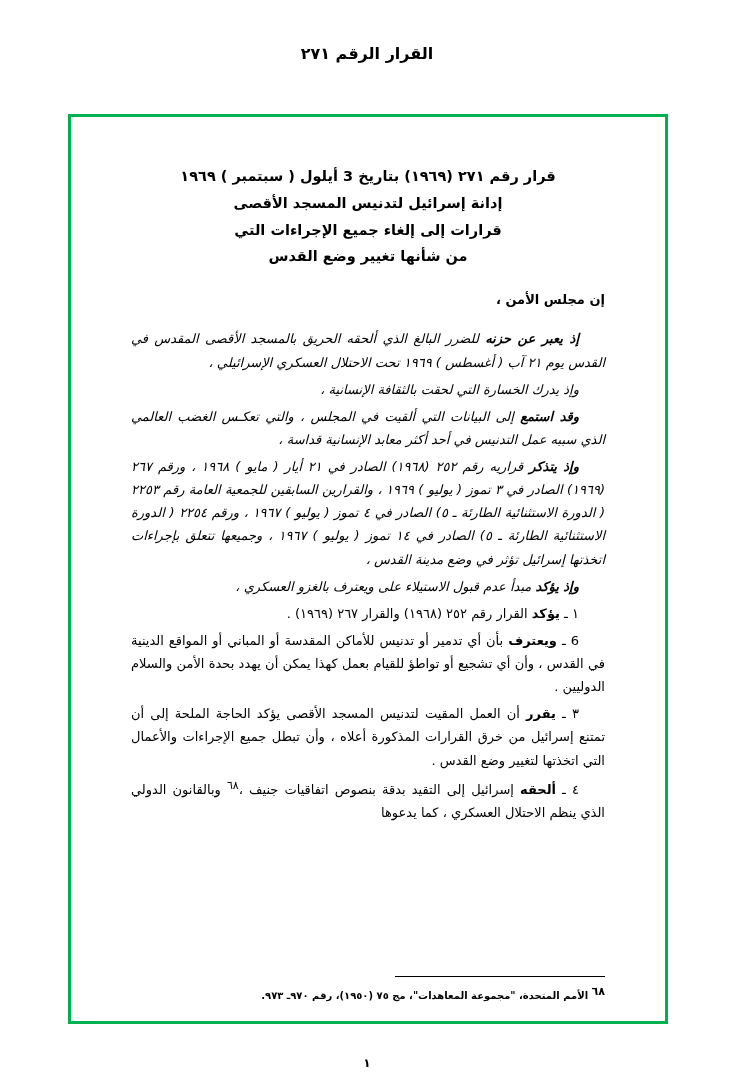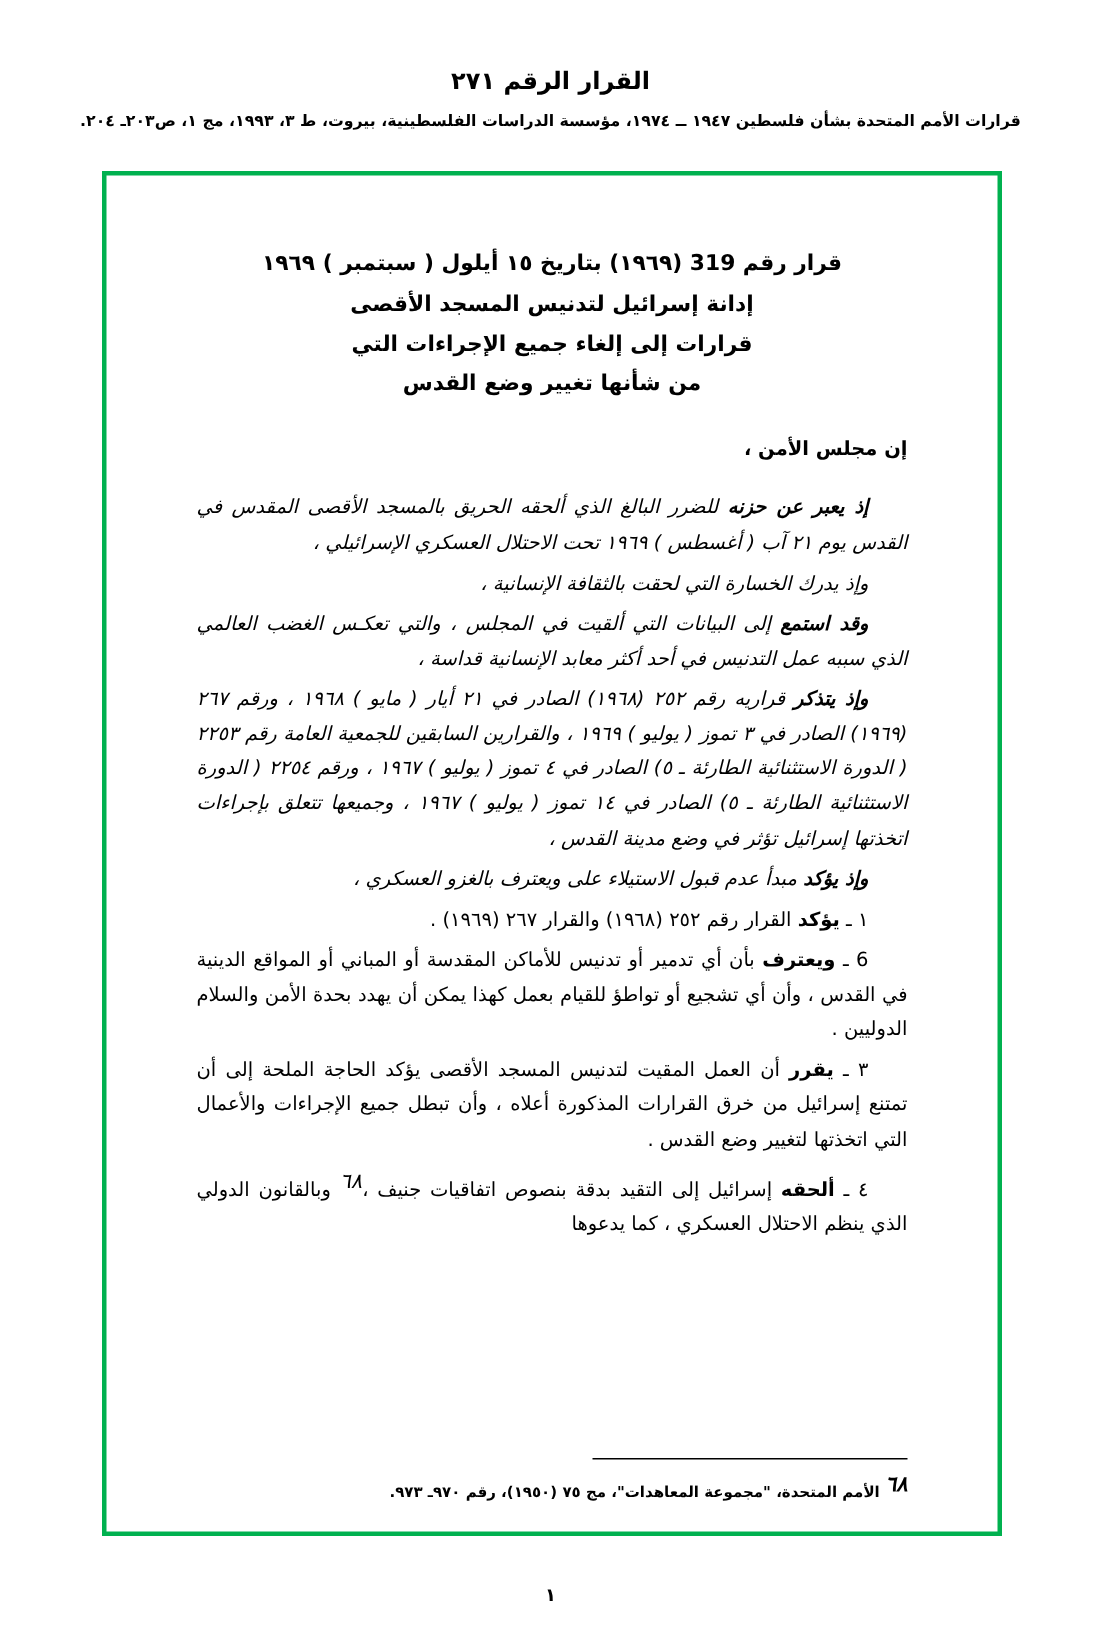--- a/index.html
+++ b/index.html
@@ -120,37 +120,36 @@
   .page-number {
     position: absolute;
     top: 1056px;
     left: 0;
     width: 734px;
     text-align: center;
     font-size: 12px;
     font-weight: bold;
   }
 
-  sup.fn { font-size: 14px; vertical-align: super; font-style: italic; }
+  sup.fn { font-size: 11px; vertical-align: super; }
 </style>
 </head>
 <body>
 
 <div class="page">
 
   <div class="doc-header">
     <div class="doc-title">القرار الرقم ٢٧١</div>
-    <div class="doc-source">قرارات الأمم المتحدة بشأن فلسطين ١٩٤٧ ــ ١٩٧٤، مؤسسة الدراسات الفلسطينية، بيروت، ط ٣، ١٩٩٣، مج ١، ص٢٠٣ـ ٢٠٤.</div>
   </div>
 
   <div class="frame">
     <div class="frame-inner">
 
       <div class="res-head">
-        <div class="line1">قرار رقم 319 (١٩٦٩) بتاريخ ١٥ أيلول ( سبتمبر ) ١٩٦٩</div>
+        <div class="line1">قرار رقم ٢٧١ (١٩٦٩) بتاريخ 3 أيلول ( سبتمبر ) ١٩٦٩</div>
         <div>إدانة إسرائيل لتدنيس المسجد الأقصى</div>
         <div>قرارات إلى إلغاء جميع الإجراءات التي</div>
         <div>من شأنها تغيير  وضع القدس</div>
       </div>
 
       <div class="body-text">
 
         <p class="opening">إن مجلس الأمن ،</p>
 
         <p class="para"><b class="lead">إذ يعبر عن حزنه</b><span> للضرر البالغ الذي ألحقه الحريق بالمسجد الأقصى المقدس في القدس يوم ٢١ آب ( أغسطس ) ١٩٦٩ تحت الاحتلال العسكري الإسرائيلي ،</span></p>

